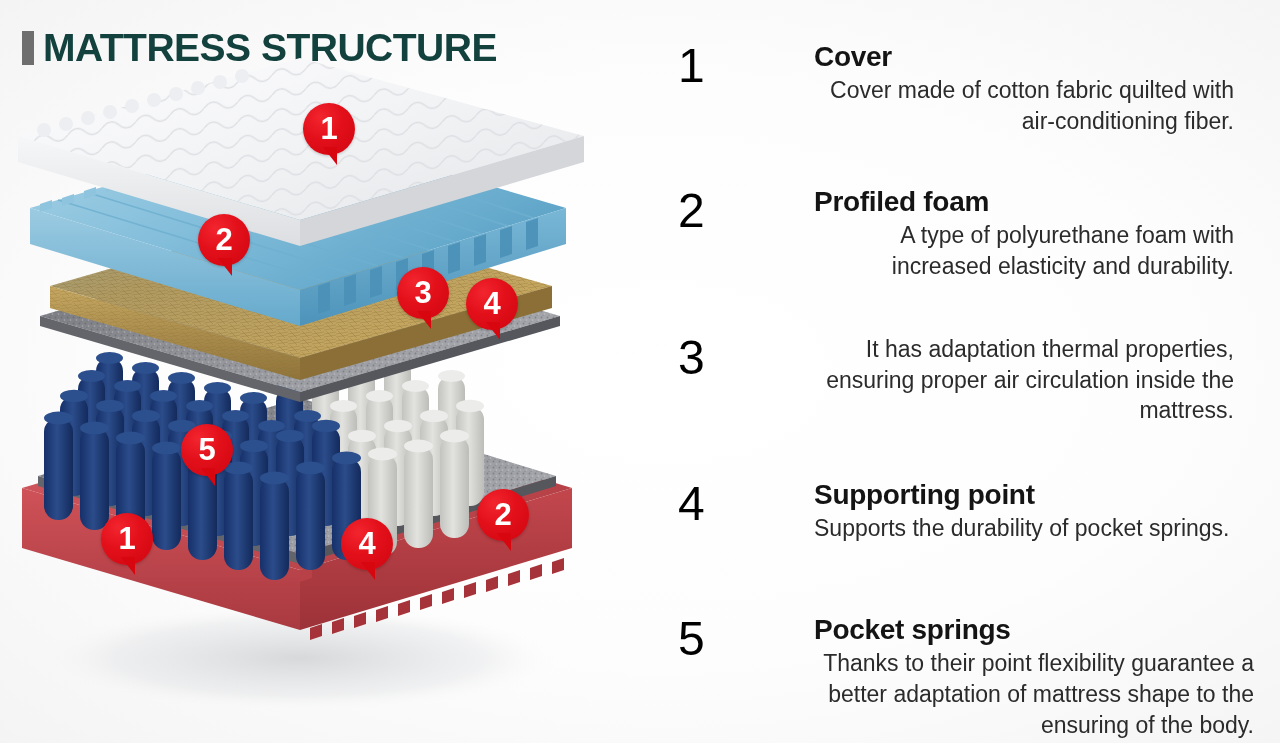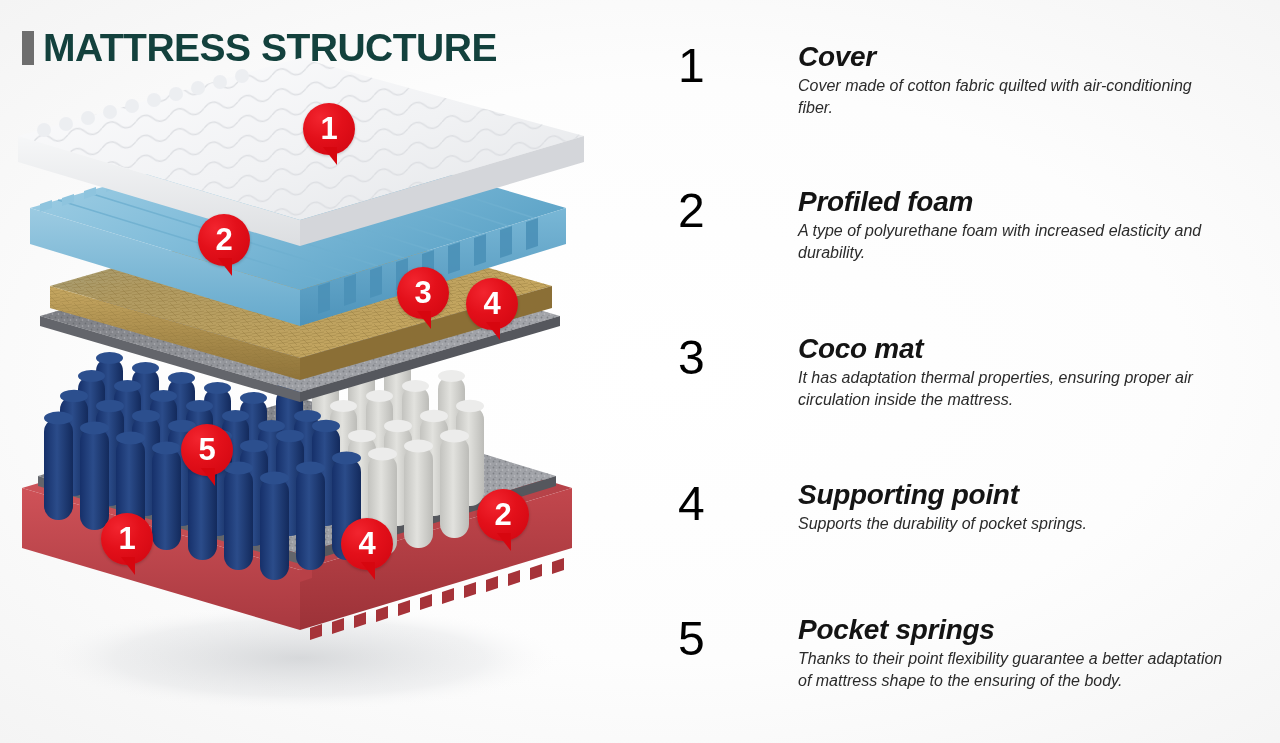--- a/index.html
+++ b/index.html
@@ -71,30 +71,31 @@
     border-color:#d7060f transparent transparent transparent;
   }
 
   
   #list{
     position:absolute;left:668px;top:18px;width:600px;height:720px;
   }
   .item{
     position:absolute;display:flex;align-items:flex-start;
   }
-  .item .txt{margin-left:36px;margin-top:4px;font-style:italic;}
+  .item .txt{margin-left:52px;margin-top:4px;}
   .item h3{
     margin:0 0 4px 0;padding:0;
     font-size:28px;font-weight:bold;color:#141414;
     line-height:1.05;letter-spacing:-0.3px;
   }
   .item p{
     margin:0;padding:0;
-    font-size:16px;color:#2b2b2b;line-height:1.33;
+    font-size:23px;color:#2b2b2b;line-height:1.33;
     max-width:420px;
+    text-align:right;
   }
 </style>
 </head>
 <body>
 
 <div id="stage">
 
   <div class="title-wrap">
     <span class="title-bar"></span>
     <span class="title-text">MATTRESS STRUCTURE</span>
@@ -566,21 +567,20 @@
         <p>A type of polyurethane foam with increased elasticity and durability.</p>
       </div>
     </div>
 
     <div class="item" style="left:10px;top:312px;">
       <div class="pin-lg">
         <div class="bulb"><span>3</span></div>
         <div class="tail"></div>
       </div>
       <div class="txt">
-        <h3>Coco mat</h3>
         <p>It has adaptation thermal properties, ensuring proper air circulation inside the mattress.</p>
       </div>
     </div>
 
     <div class="item" style="left:10px;top:458px;">
       <div class="pin-lg">
         <div class="bulb"><span>4</span></div>
         <div class="tail"></div>
       </div>
       <div class="txt">

